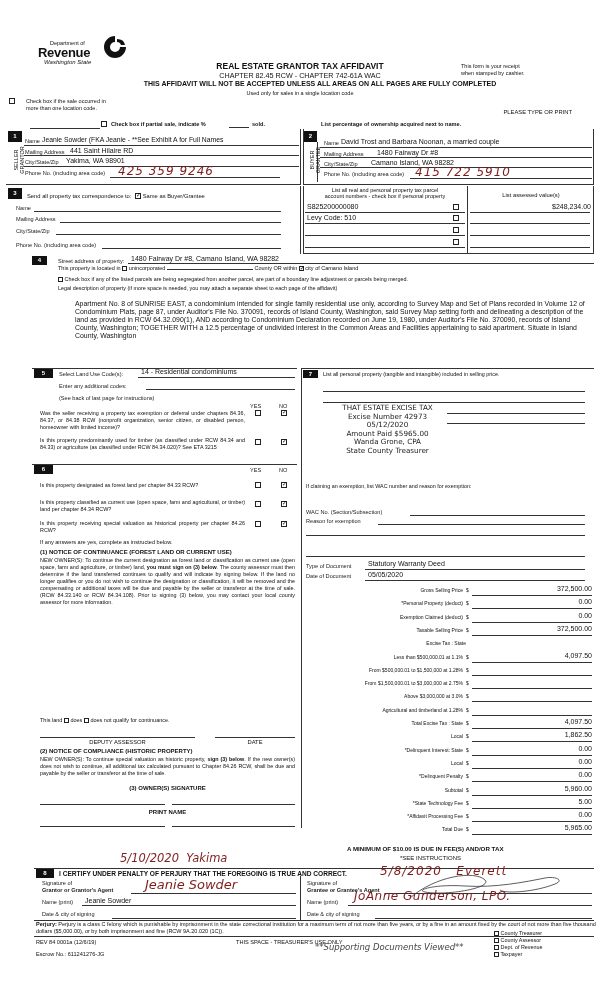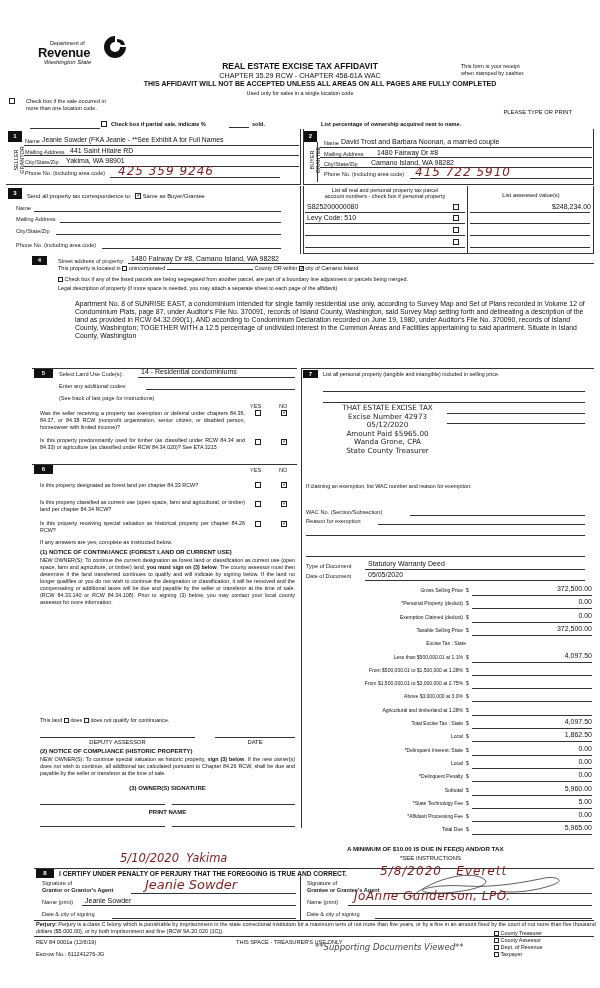--- a/index.html
+++ b/index.html
@@ -27,22 +27,22 @@
 <div class="abs" style="left:38px;top:38px;width:90px;height:36px;">
   <div style="position:absolute;left:12px;top:2px;font-size:5.5px;">Department of</div>
   <div style="position:absolute;left:0;top:7px;font-size:13px;font-weight:bold;letter-spacing:-0.3px;">Revenue</div>
   <div style="position:absolute;left:6px;top:21px;font-size:6px;font-style:italic;">Washington State</div>
   <svg style="position:absolute;left:65px;top:-3px;" width="24" height="24" viewBox="0 0 24 24">
     <path d="M12 1 A11 11 0 1 0 23 12 L17 12 A5 5 0 1 1 12 7 Z" fill="#111"></path>
     <path d="M14 4 Q21 4 22 10 L18 10 Q17 7 14 7 Z" fill="#111"></path>
   </svg>
 </div>
 
-<div class="abs" style="left:0;width:600px;top:61px;text-align:center;font-size:8.5px;font-weight:bold;">REAL ESTATE EXCISE TAX AFFIDAVIT</div>
-<div class="abs" style="left:0;width:600px;top:71px;text-align:center;font-size:7.2px;">CHAPTER 35.29 RCW - CHAPTER 458-61A WAC</div>
+<div class="abs" style="left:0;width:600px;top:61px;text-align:center;font-size:8.5px;font-weight:bold;">REAL ESTATE GRANTOR TAX AFFIDAVIT</div>
+<div class="abs" style="left:0;width:600px;top:71px;text-align:center;font-size:7.2px;">CHAPTER 82.45 RCW - CHAPTER 742-61A WAC</div>
 <div class="abs" style="left:40px;width:560px;top:80px;text-align:center;font-size:7px;font-weight:bold;">THIS AFFIDAVIT WILL NOT BE ACCEPTED UNLESS ALL AREAS ON ALL PAGES ARE FULLY COMPLETED</div>
 <div class="abs" style="left:0;width:600px;top:90px;text-align:center;font-size:5.5px;">Used only for sales in a single location code</div>
 <div class="abs" style="left:461px;top:63px;font-size:5.5px;">This form is your receipt</div>
 <div class="abs" style="left:461px;top:70px;font-size:5.5px;">when stamped by cashier.</div>
 
 <div class="abs" style="left:9px;top:98px;"><span class="box"></span></div>
 <div class="abs" style="left:26px;top:98px;font-size:5.5px;">Check box if the sale occurred in</div>
 <div class="abs" style="left:26px;top:105px;font-size:5.5px;">more than one location code.</div>
 <div class="abs" style="right:28px;top:109px;font-size:5.8px;">PLEASE TYPE OR PRINT</div>
 

